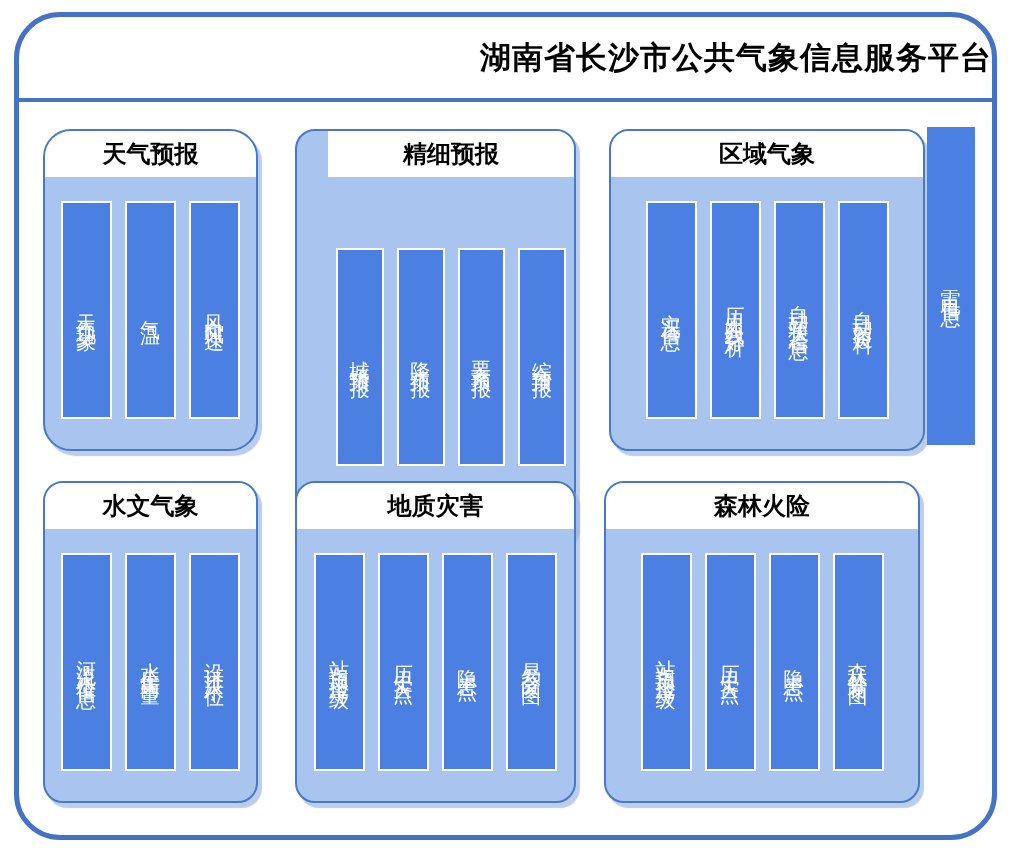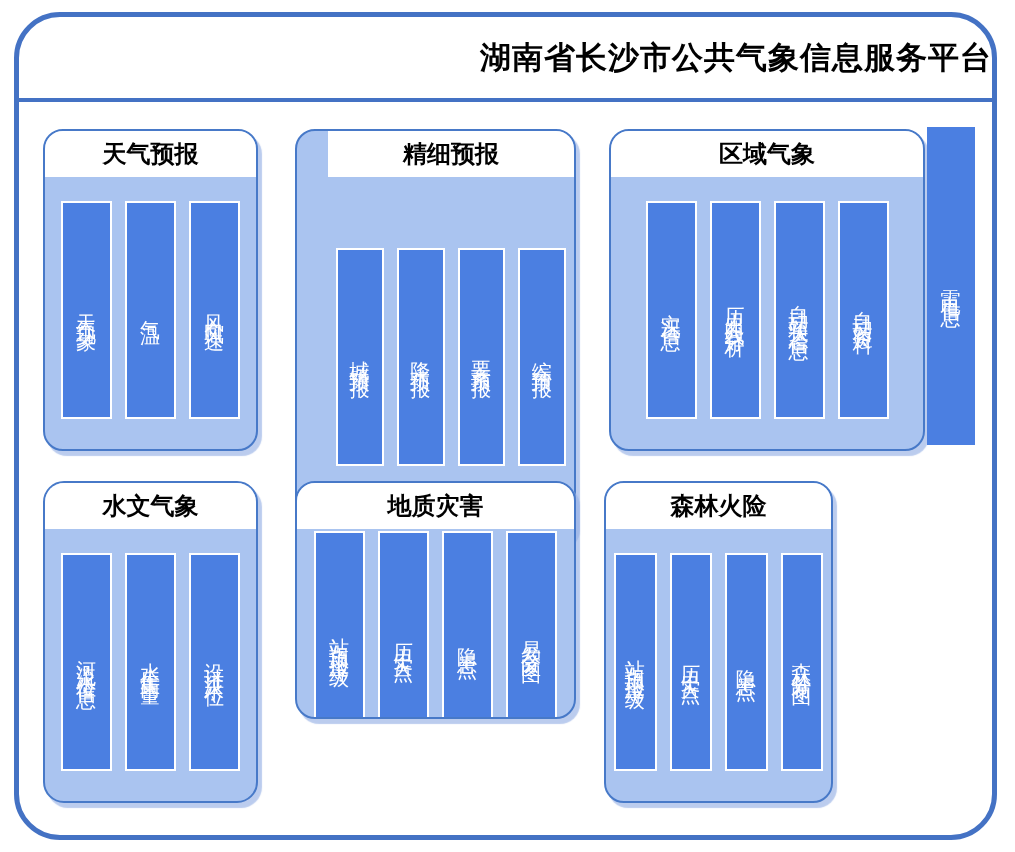--- a/index.html
+++ b/index.html
@@ -54,26 +54,26 @@
     width:51px;height:218px;background:var(--bar_fill);
     border:2px solid #fff;
     display:flex;align-items:center;justify-content:center;
   }
   .vtext{
     writing-mode:vertical-rl;text-orientation:upright;
     color:var(--bar_text);font-size:20px;line-height:1;
     letter-spacing:6px;white-space:nowrap;
   }
 
-  .pos-p1{left:43px;top:129px;width:215px;height:322px;}
+  .pos-p1{left:43px;top:129px;width:215px;height:322px;border-radius:28px;}
   .pos-p2{left:295px;top:129px;width:281px;height:416px;padding-left:31px;}
   .pos-p3{left:609px;top:129px;width:316px;height:322px;}
-  .pos-p4{left:43px;top:481px;width:215px;height:322px;border-radius:21px;}
-  .pos-p5{left:295px;top:481px;width:281px;height:238px;}
-  .pos-p6{left:604px;top:481px;width:229px;height:322px;}
+  .pos-p4{left:43px;top:481px;width:215px;height:322px;}
+  .pos-p5{left:295px;top:481px;width:281px;height:322px;}
+  .pos-p6{left:604px;top:481px;width:316px;height:322px;}
 
   .side-bar{
     position:absolute;left:927px;top:127px;width:48px;height:318px;
     background:var(--bar_fill);
     display:flex;align-items:center;justify-content:center;
   }
 </style>
 </head>
 <body>
 

